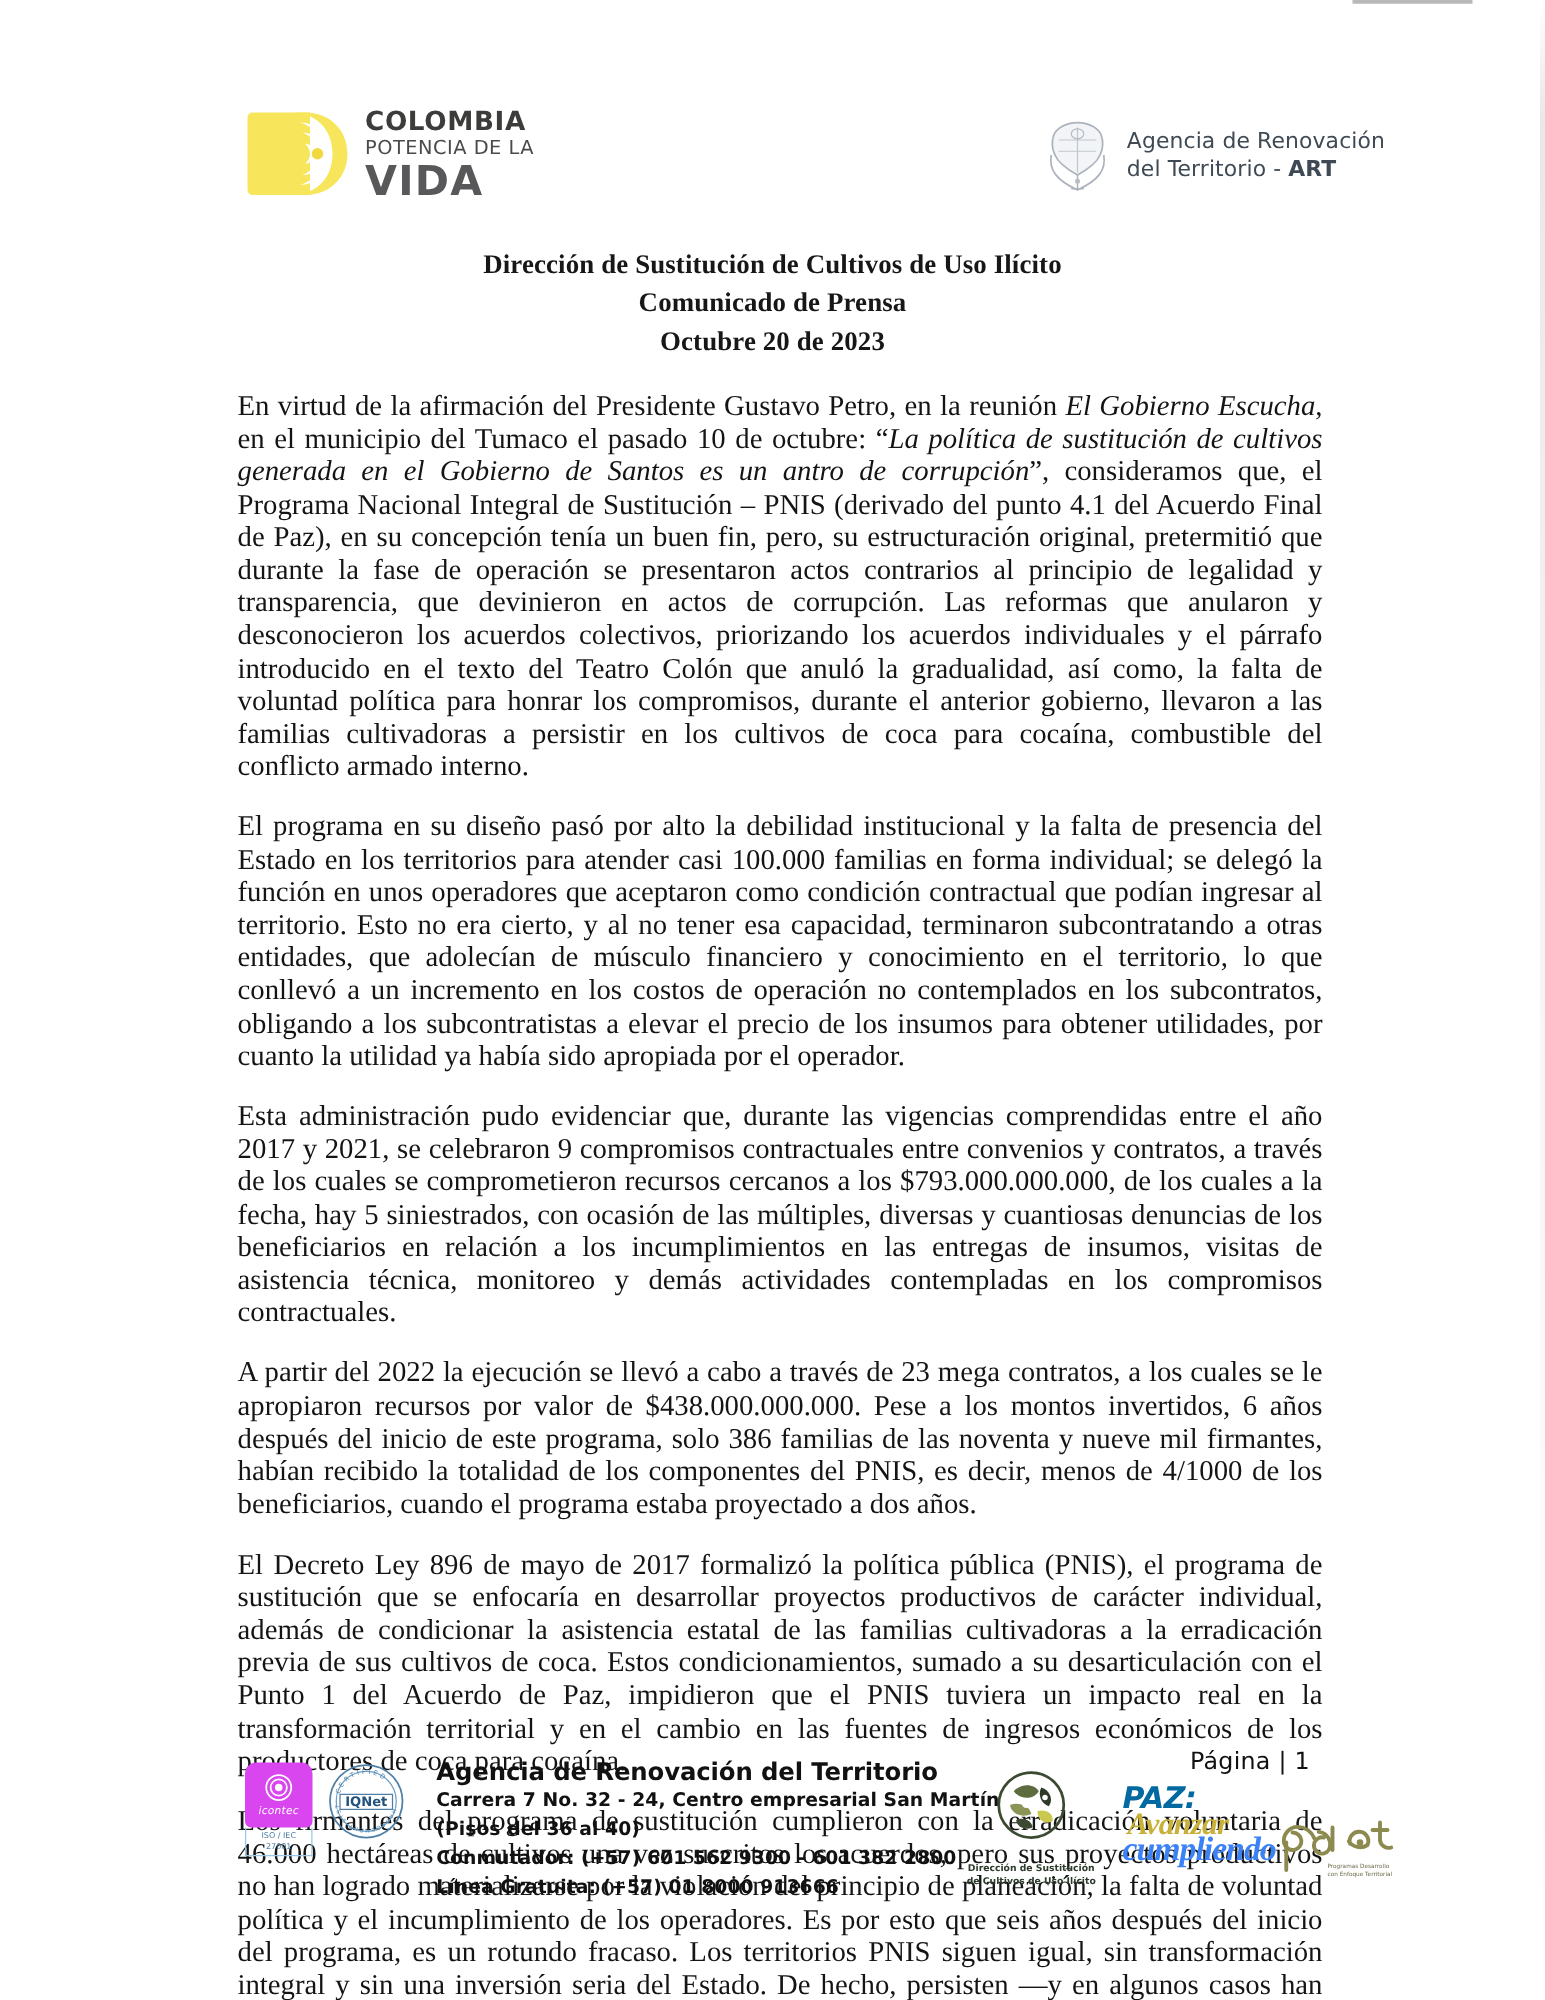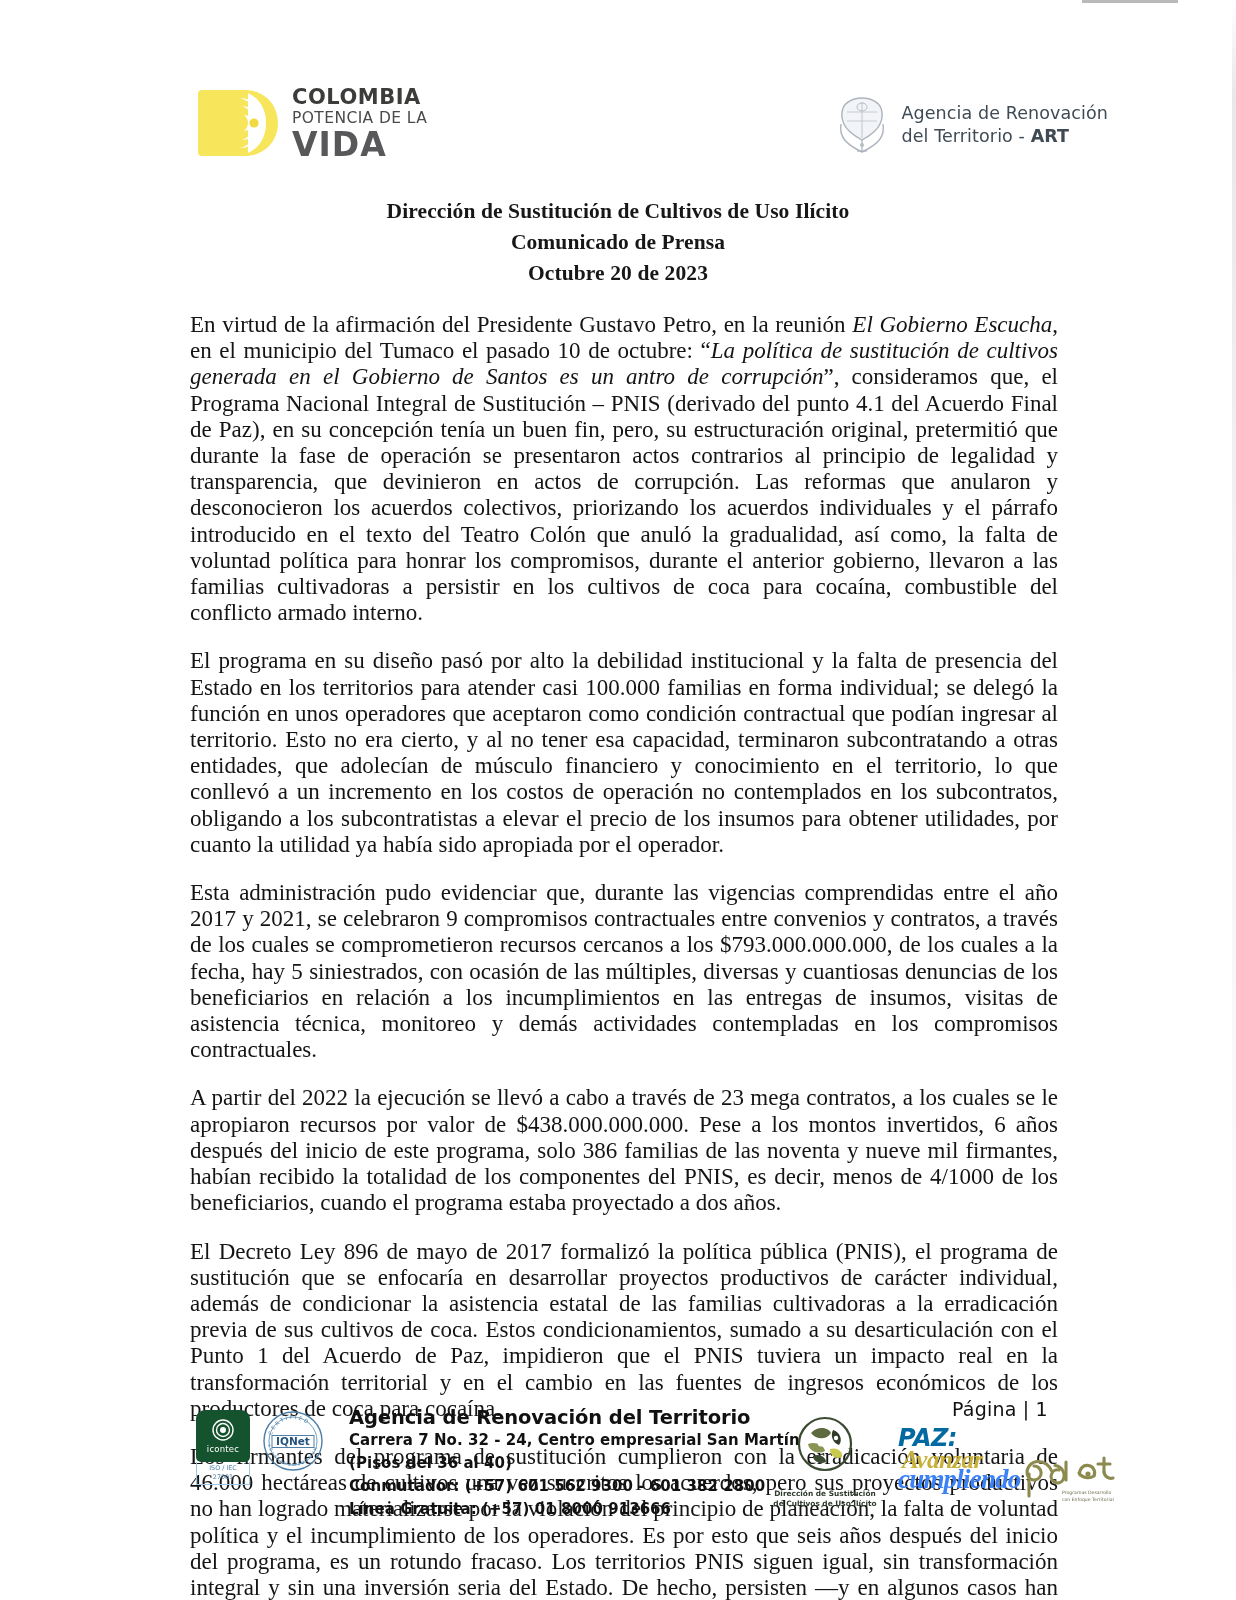--- a/index.html
+++ b/index.html
@@ -148,27 +148,28 @@
     display: flex;
     align-items: flex-start;
     gap: 12px;
   }
   .icontec {
     width: 54px;
     text-align: center;
   }
   .icontec-badge {
     width: 54px; height: 52px;
-    background: #14532d;
+    background: #d946ef;
     border-radius: 9px 9px 5px 5px;
     display: flex;
     flex-direction: column;
     align-items: center;
     justify-content: center;
     color: #ffffff;
+    font-style: italic;
   }
   .icontec-badge .ring { width: 24px; height: 24px; }
   .icontec-badge .nm {
     font-family: "DejaVu Sans", sans-serif;
     font-size: 8.5px;
     letter-spacing: 0.2px;
     margin-top: 2px;
   }
   .icontec-sub {
     border: 1px solid #9dc6e2;

